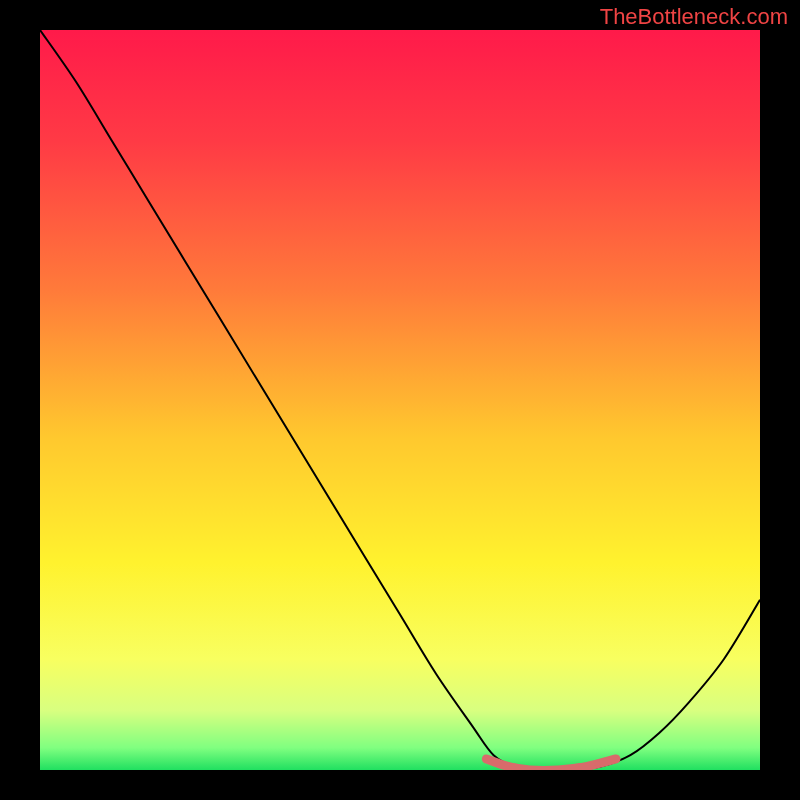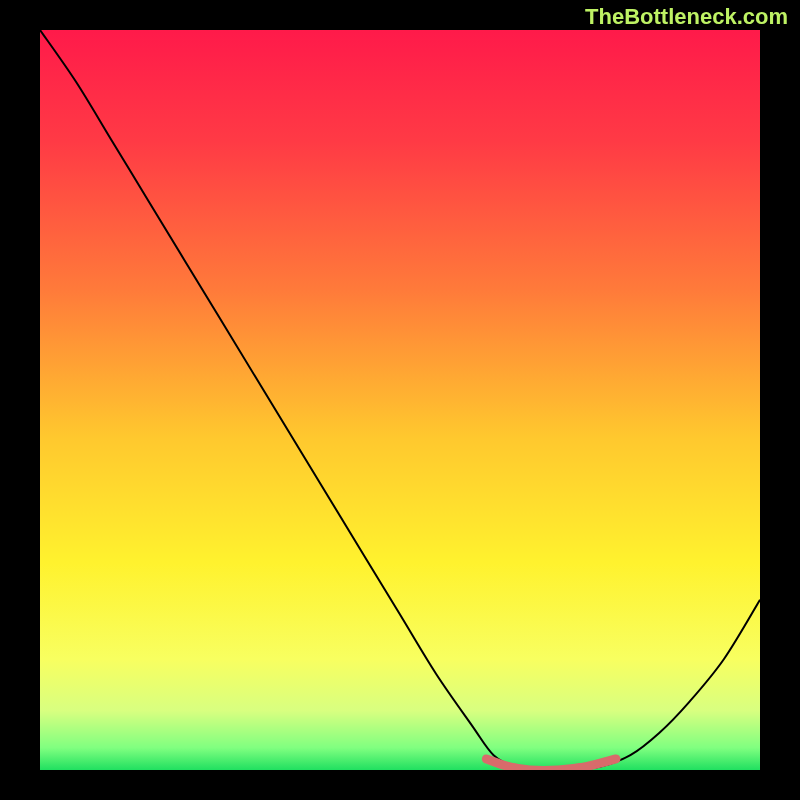--- a/index.html
+++ b/index.html
@@ -7,23 +7,23 @@
     width: 800px;
     height: 800px;
     background: #000;
     position: relative;
     font-family: Arial, sans-serif;
   }
   .attribution {
     position: absolute;
     top: 4px;
     right: 12px;
-    color: #bef264;
+    color: #ef4444;
     font-size: 22px;
-    font-weight: 700;
+    font-weight: 400;
     z-index: 10;
   }
   .chart-area {
     position: absolute;
     left: 40px;
     top: 30px;
     width: 720px;
     height: 740px;
   }
   .gradient-bg {

